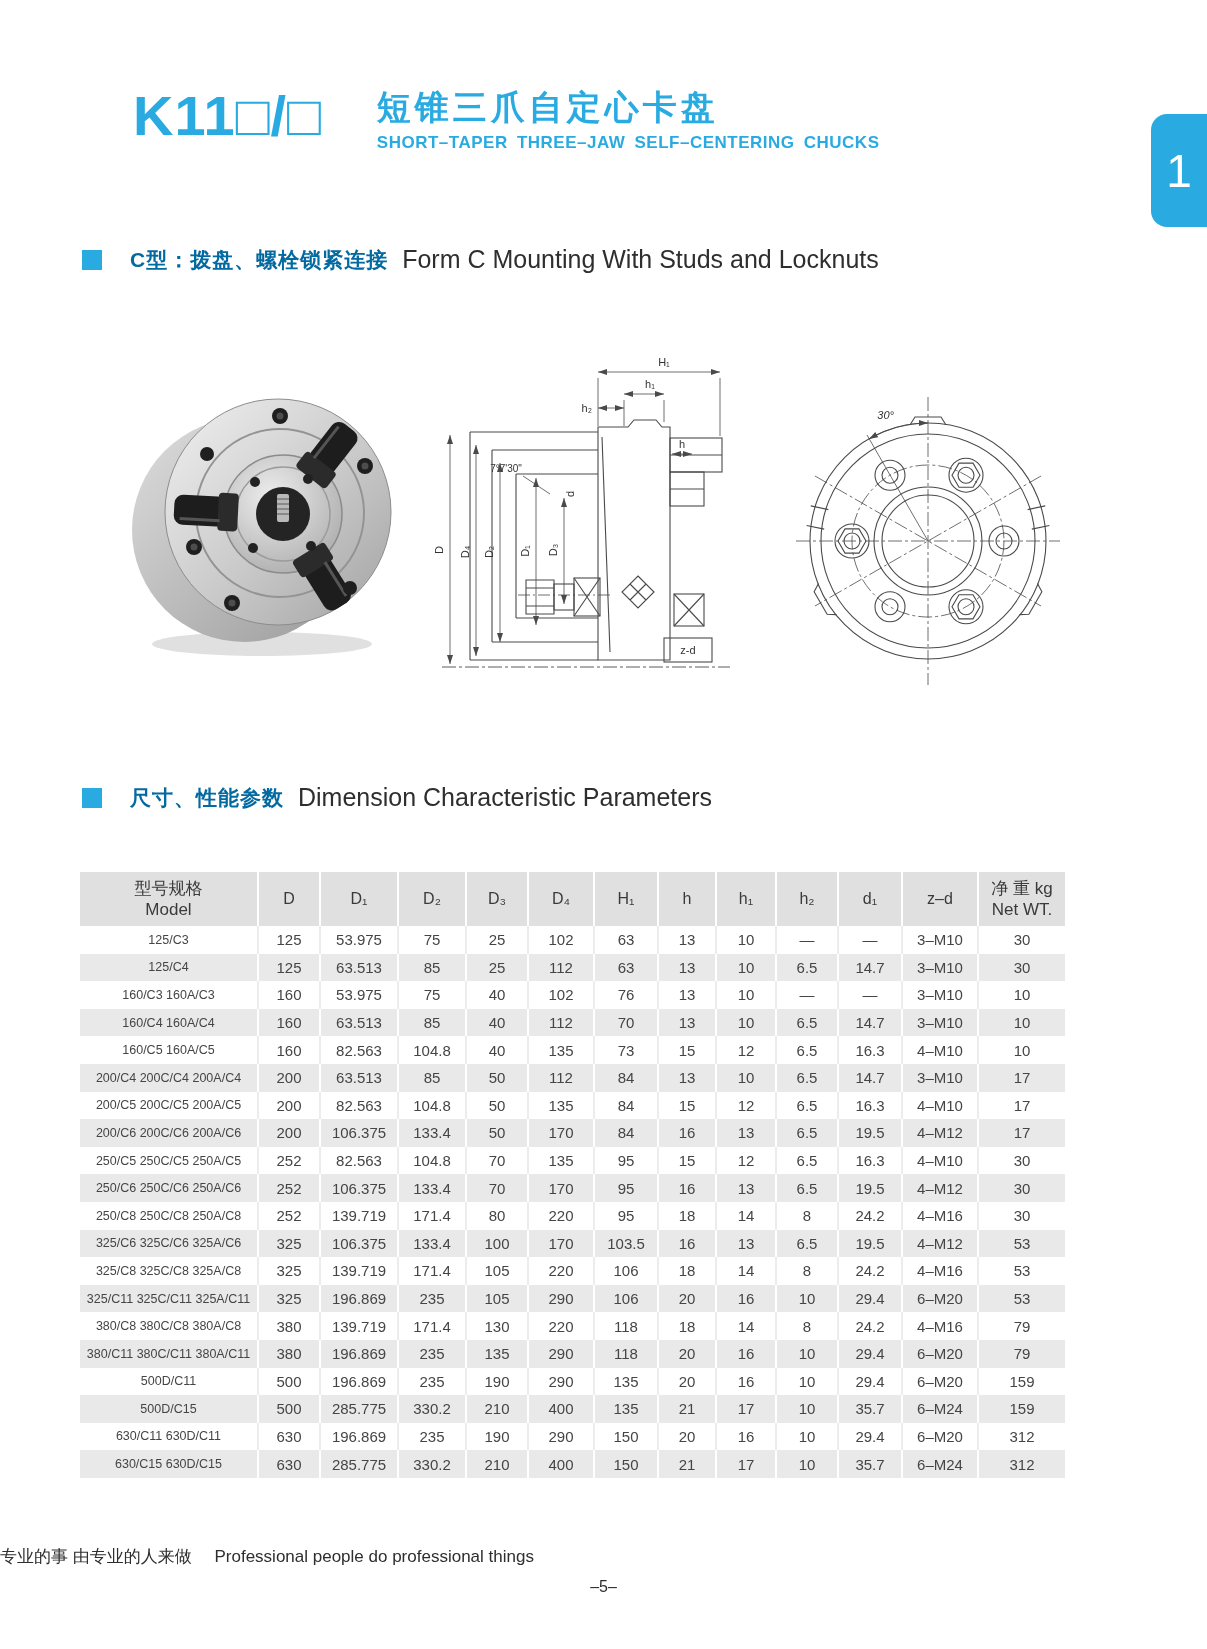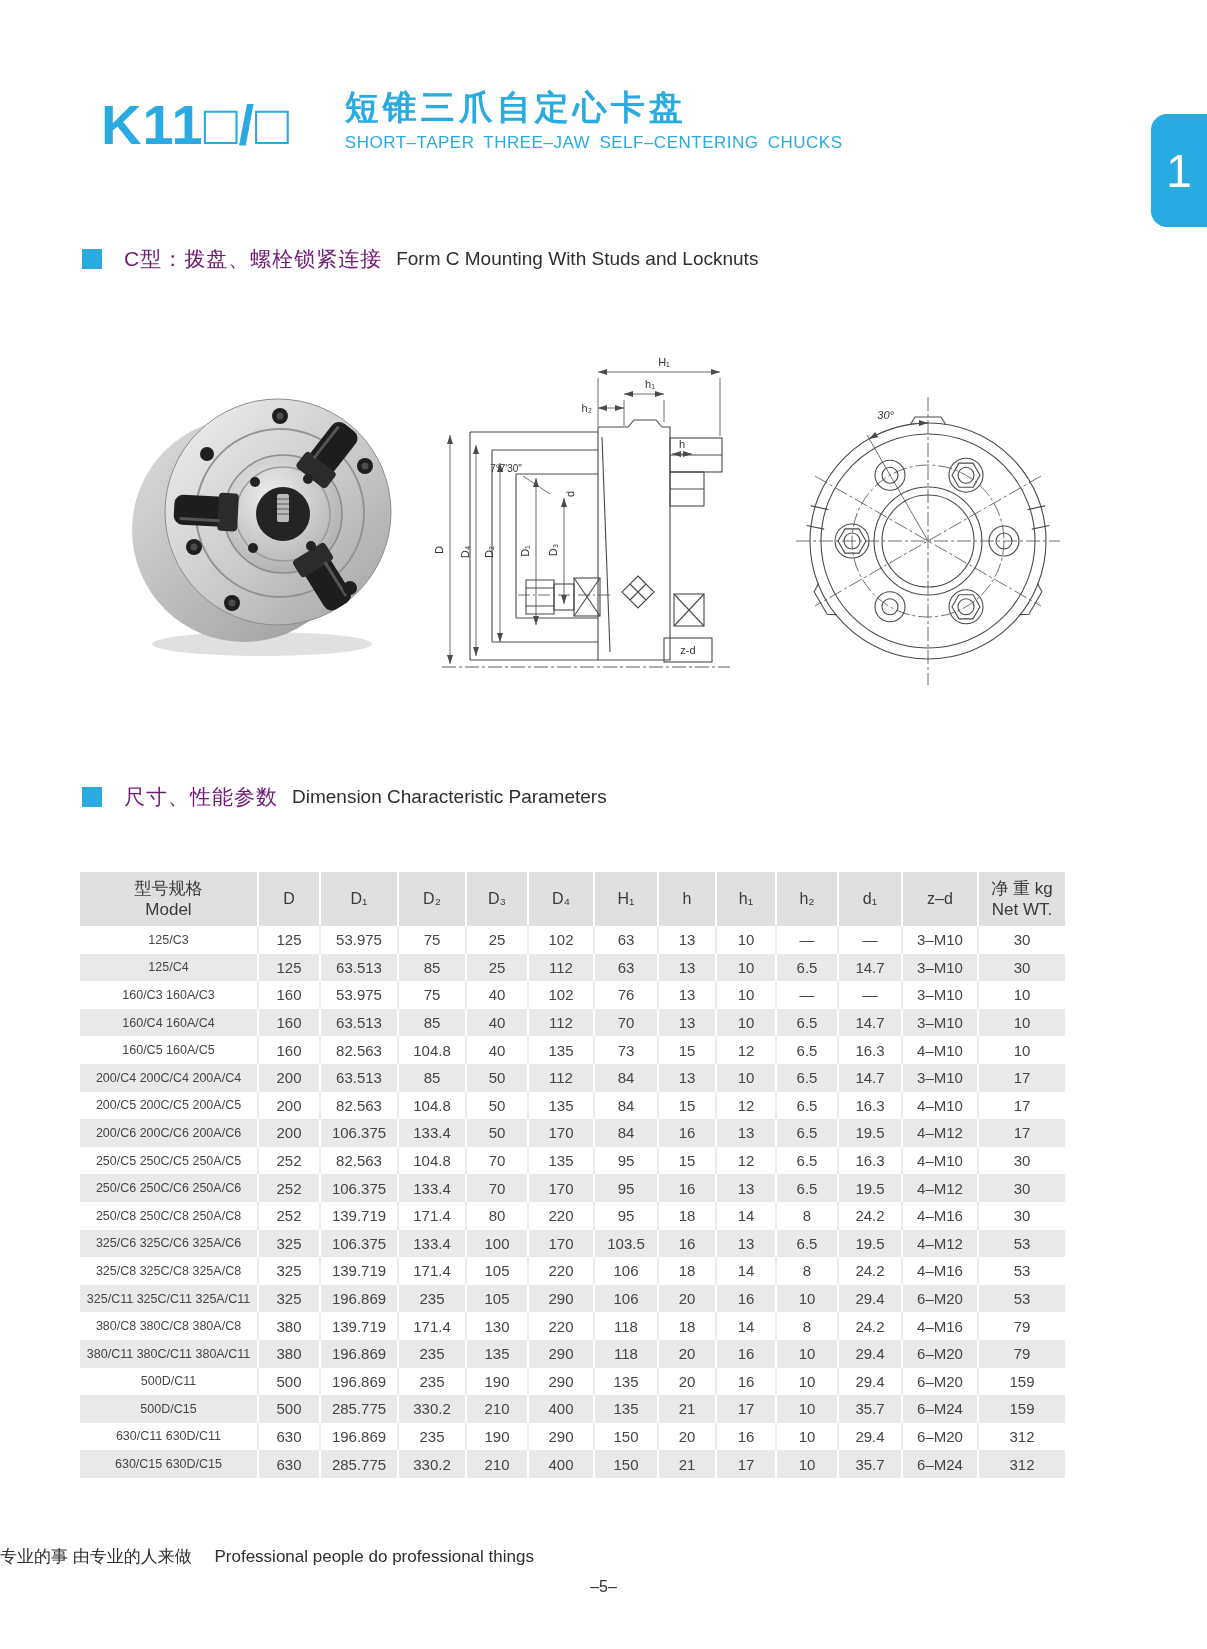--- a/index.html
+++ b/index.html
@@ -1,35 +1,35 @@
 <!DOCTYPE html>
 <html style="--accent: #29abe2;"><head>
 <meta charset="utf-8">
 <style>
   :root { --accent:#29abe2; }
   * { margin:0; padding:0; box-sizing:border-box; }
   body { background:#888; font-family:"Liberation Sans","DejaVu Sans",sans-serif; }
   .page { position:relative; width:1207px; height:1649px; background:#ffffff; margin:0 auto; overflow:hidden; color:#3a3a3a; }
 
   
-  .brand-header { position:absolute; left:101px; top:88px; display:flex; align-items:flex-end; }
+  .brand-header { position:absolute; left:133px; top:88px; display:flex; align-items:flex-start; }
   .model-code { color:var(--accent); font-size:56px; font-weight:700; letter-spacing:1px; line-height:1.0; }
   .title-block { margin-left:55px; }
   .title-zh { color:var(--accent); font-size:34px; font-weight:700; letter-spacing:4px; line-height:1.15; }
-  .title-en { color:var(--accent); font-size:17px; font-weight:400; letter-spacing:0.5px; margin-top:6px; word-spacing:4px; }
+  .title-en { color:var(--accent); font-size:17px; font-weight:700; letter-spacing:0.5px; margin-top:6px; word-spacing:4px; }
 
   .page-tab { position:absolute; right:0; top:114px; width:56px; height:113px;
     background:var(--accent); border-radius:16px 0 0 16px; color:#fff;
     display:flex; align-items:center; justify-content:center; font-size:46px; font-weight:400; }
 
   
   .section-heading { position:absolute; left:82px; display:flex; align-items:center; }
   .section-heading .bullet { width:20px; height:20px; background:var(--accent); margin-right:22px; flex:none; }
-  .section-heading .h-zh { font-size:21px; font-weight:400; color:#701a75; letter-spacing:1px; }
-  .section-heading .h-en { font-size:19px; font-weight:500; color:#2e2e2e; margin-left:14px; }
+  .section-heading .h-zh { font-size:21px; font-weight:700; color:#0369a1; letter-spacing:1px;margin-left:6px; }
+  .section-heading .h-en { font-size:25px; font-weight:500; color:#2e2e2e; margin-left:14px; }
   #sec-mounting { top:245px; }
   #sec-dimensions { top:783px; }
 
   
   .fig { position:absolute; }
   #fig-photo   { left:112px; top:382px; width:296px; height:282px; }
   #fig-section { left:428px; top:342px; width:312px; height:345px; }
   #fig-front   { left:778px; top:375px; width:302px; height:318px;font-style:italic; }
   .fig svg { display:block; width:100%; height:100%; }
   .dim-text { font-size:11px; fill:#333; }

